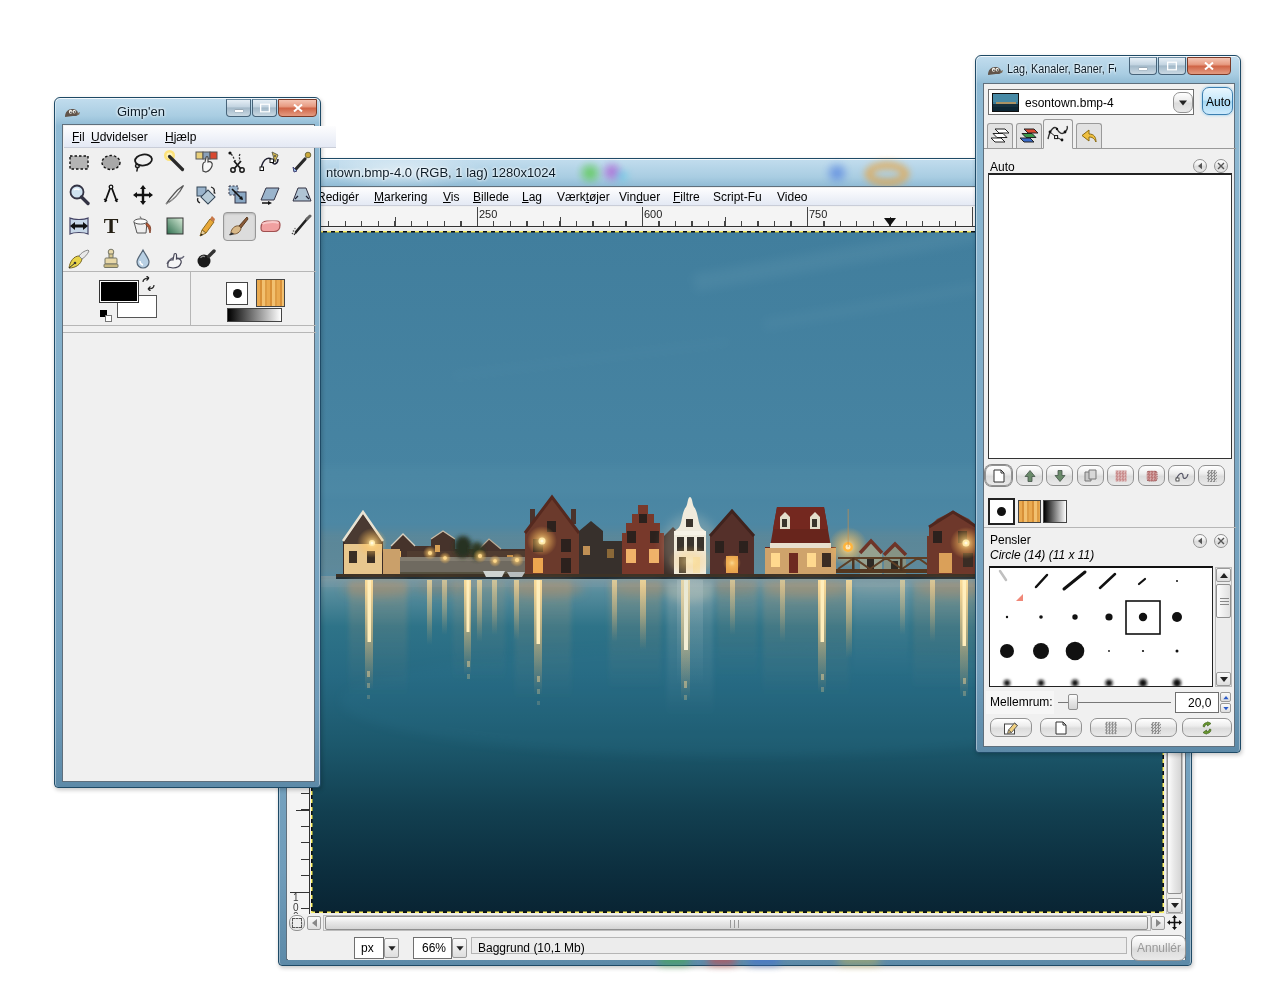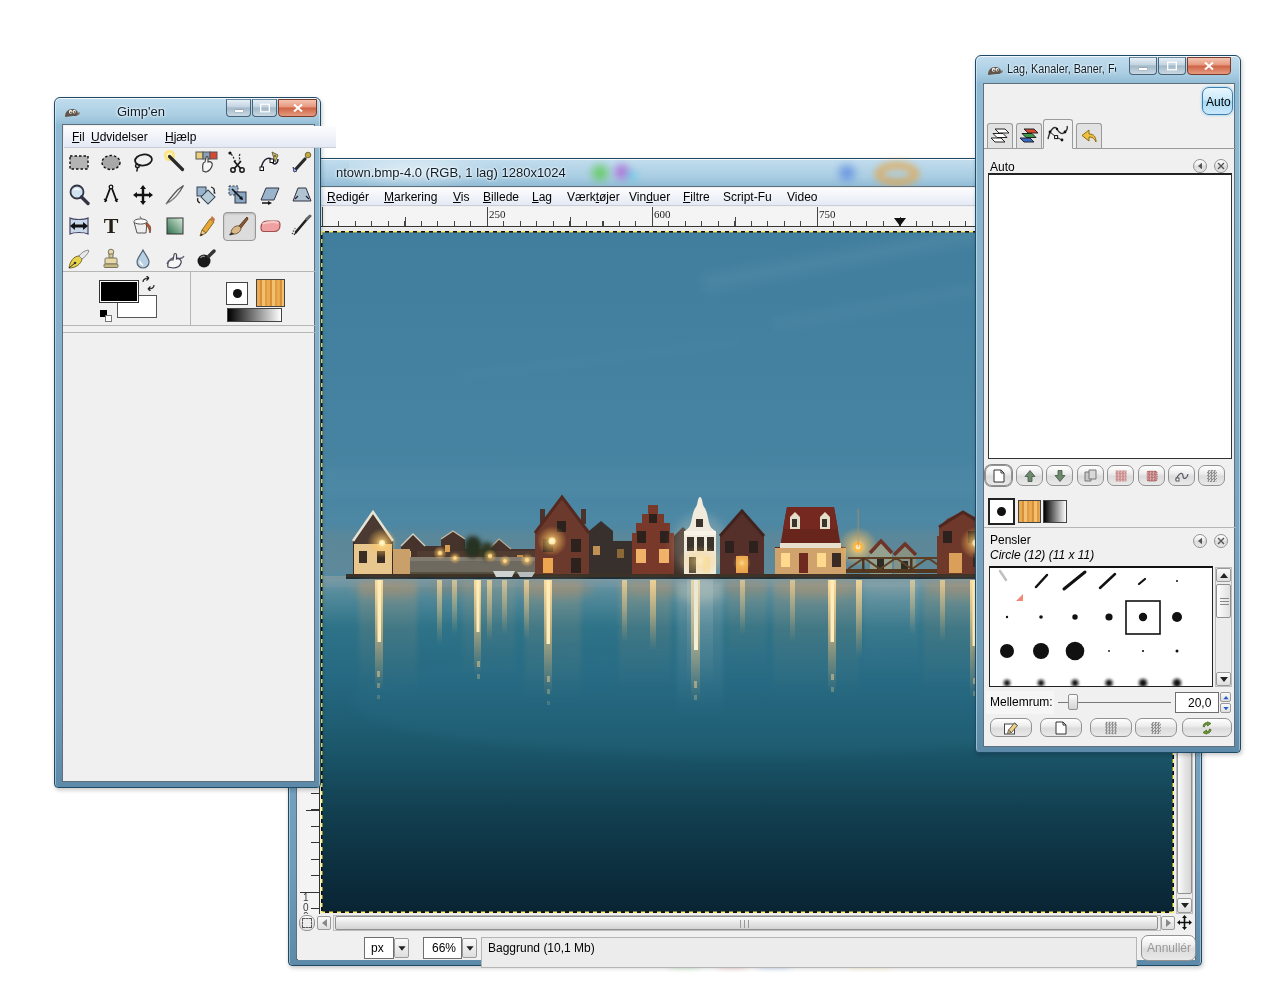--- a/index.html
+++ b/index.html
@@ -32,21 +32,21 @@
 .tri-r{width:0;height:0;border-top:4px solid transparent;border-bottom:4px solid transparent;border-left:5px solid #555;}
 .sbtrack{position:absolute;background:#ececec;border:1px solid #bdbdbd;}
 .sbthumb{position:absolute;background:linear-gradient(90deg,#fdfdfd,#e8e8e8 45%,#d4d4d4);border:1px solid #8f8f8f;border-radius:2px;}
 .sbthumbh{position:absolute;background:linear-gradient(#fdfdfd,#e8e8e8 45%,#d4d4d4);border:1px solid #8f8f8f;border-radius:2px;}
 .sbbtn{position:absolute;background:linear-gradient(#fafafa,#dedede);border:1px solid #9a9a9a;border-radius:2px;display:flex;align-items:center;justify-content:center;}
 u{text-decoration:underline;text-underline-offset:1px;}
 </style></head>
 <body>
 <div id="page">
 
-<div class="vwin" id="mainwin" style="left:288px;top:158px;width:914px;height:808px;">
+<div class="vwin" id="mainwin" style="left:278px;top:158px;width:914px;height:808px;">
 
   <div class="w" style="left:296px;top:3px;width:30px;height:22px;background:radial-gradient(circle,#5ecb56,#5ecb5600 70%);filter:blur(2.5px);opacity:.95;"></div>
   <div class="w" style="left:320px;top:2px;width:26px;height:22px;background:radial-gradient(circle,#b069d8,#b069d800 70%);filter:blur(2.5px);opacity:.95;"></div>
   <div class="w" style="left:332px;top:10px;width:22px;height:14px;background:radial-gradient(circle,#4fc8e8,#4fc8e800 70%);filter:blur(3px);opacity:.6;"></div>
   <div class="w" style="left:544px;top:3px;width:28px;height:22px;background:radial-gradient(circle,#4f7fe0,#4f7fe000 70%);filter:blur(3px);opacity:.85;"></div>
   <div class="w" style="left:586px;top:3px;width:44px;height:24px;border:7px solid #e8a33f;border-radius:50%;filter:blur(3.5px);opacity:.8;"></div>
   <div class="w" style="left:60px;top:1px;width:200px;height:26px;background:radial-gradient(ellipse 60% 100% at 30% 40%,rgba(255,255,255,.55),rgba(255,255,255,0) 70%);"></div>
   <div class="vtitle">
         <span class="ttext" style="left:47px;">ntown.bmp-4.0 (RGB, 1 lag) 1280x1024</span>
       </div>
@@ -64,21 +64,21 @@
       <span class="mi" style="left:155px;top:2px;"><u>V</u>is</span>
       <span class="mi" style="left:185px;top:2px;"><u>B</u>illede</span>
       <span class="mi" style="left:234px;top:2px;"><u>L</u>ag</span>
       <span class="mi" style="left:269px;top:2px;">Værk<u>t</u>øjer</span>
       <span class="mi" style="left:331px;top:2px;">Vin<u>d</u>uer</span>
       <span class="mi" style="left:385px;top:2px;"><u>F</u>iltre</span>
       <span class="mi" style="left:425px;top:2px;">Script-Fu</span>
       <span class="mi" style="left:489px;top:2px;">Video</span>
     </div>
 
-    <div class="w" id="hruler" style="left:23px;top:20px;width:855px;height:20px;background:#f4f4f4;border-bottom:1px solid #333;overflow:hidden;font-family:Liberation Serif, serif;">
+    <div class="w" id="hruler" style="left:23px;top:20px;width:855px;height:20px;background:#f4f4f4;border-bottom:1px solid #333;overflow:hidden;">
       <div class="w" style="left:2px;bottom:0;width:853px;height:5px;background:repeating-linear-gradient(90deg,#444 0 1px,transparent 1px 16.5px);"></div>
       <div class="w" style="left:2px;bottom:0;width:853px;height:9px;background:repeating-linear-gradient(90deg,#444 0 1px,transparent 1px 82.5px);"></div>
       <div class="w" style="left:2px;bottom:0;width:853px;height:19px;background:repeating-linear-gradient(90deg,#444 0 1px,transparent 1px 165px);"></div>
       <span class="w" style="left:169px;top:1px;font-size:11px;color:#222;">250</span>
       <span class="w" style="left:334px;top:1px;font-size:11px;color:#222;">600</span>
       <span class="w" style="left:499px;top:1px;font-size:11px;color:#222;">750</span>
       <div class="w" style="left:574px;bottom:0;width:0;height:0;border-left:6px solid transparent;border-right:6px solid transparent;border-top:8px solid #111;"></div>
     </div>
     <div class="w" id="vruler" style="left:3px;top:40px;width:20px;height:687px;background:#f4f4f4;border-right:1px solid #333;overflow:hidden;">
       <div class="w" style="top:5px;right:0;height:678px;width:8px;background:repeating-linear-gradient(180deg,#333 0 1px,transparent 1px 16.5px);"></div>
@@ -406,21 +406,21 @@
           </div>
       <div class="sbbtn" style="left:96px;top:6px;width:15px;height:20px;">
             <div class="tri-d" style="transform:scale(.9);"></div>
           </div>
       <div class="entry" style="left:125px;top:5px;width:39px;height:22px;">
             <span class="lbl" style="right:5px;top:3px;">66%</span>
           </div>
       <div class="sbbtn" style="left:164px;top:6px;width:15px;height:20px;">
             <div class="tri-d" style="transform:scale(.9);"></div>
           </div>
-      <div class="w" style="left:183px;top:5px;width:656px;height:31px;background:#ececec;border:1px solid #b5b5b5;">
+      <div class="w" style="left:183px;top:5px;width:656px;height:17px;background:#ececec;border:1px solid #b5b5b5;">
         <span class="lbl" style="left:6px;top:3px;">Baggrund (10,1 Mb)</span>
       </div>
       <div class="gbtn" style="left:843px;top:3px;width:55px;height:26px;">
             <span class="lbl" style="left:5px;top:5px;color:#9a9a9a;">Annullér</span>
           </div>
     </div>
   </div>
 </div>
 
 <div class="vwin" id="toolbox" style="left:54px;top:97px;width:267px;height:691px;">
@@ -656,20 +656,29 @@
           </svg>
         </div>
     <div class="wbtn wclose" style="width:44px;">
           <svg class="glyph" width="10" height="9">
             <path d="M1 1 L9 8 M9 1 L1 8" stroke="#fff" stroke-width="2"></path>
           </svg>
         </div>
   </div>
   <div class="client" style="left:7px;top:27px;width:252px;height:664px;">
 
+    <div class="entry" style="left:4px;top:5px;width:206px;height:26px;">
+      <div class="w" style="left:3px;top:3px;width:27px;height:19px;background:linear-gradient(#478aa6 0 8px,#3a7a96 8px 10px,#16303e 10px 13px,#0d2634 13px);border:1px solid #111;">
+        <div class="w" style="left:3px;top:8px;width:20px;height:2px;background:#c89858;opacity:.8;"></div>
+      </div>
+      <span class="lbl" style="left:36px;top:6px;">esontown.bmp-4</span>
+      <div class="gbtn" style="left:184px;top:2px;width:20px;height:21px;">
+            <div class="glyph tri-d"></div>
+          </div>
+    </div>
     <div class="gbtn" style="left:218px;top:3px;width:31px;height:28px;border:1px solid #3c7fb1;background:linear-gradient(#eaf7fe,#c9e9fb 45%,#a6d9f4 52%,#cdeafc);box-shadow:0 0 3px #7ec3ea;">
       <span class="lbl" style="left:3px;top:7px;font-size:12px;">Auto</span>
     </div>
 
     <div class="w" style="left:0;top:64px;width:252px;height:1px;background:#9a9a9a;"></div>
     <div class="w" style="left:3px;top:39px;width:26px;height:25px;background:#e2e2e2;border:1px solid #9a9a9a;border-bottom:none;border-radius:3px 3px 0 0;">
       <svg class="glyph" width="20" height="18" viewBox="0 0 20 18">
             <g stroke="#222" fill="#fff">
               <polygon points="5,2 15,2 19,6 9,6"></polygon>
               <polygon points="3,6.5 13,6.5 17,10.5 7,10.5"></polygon>
@@ -761,21 +770,21 @@
 
     <span class="lbl" style="left:6px;top:449px;">Pensler</span>
     <div class="gbtn" style="left:209px;top:450px;width:14px;height:14px;">
           <div class="glyph tri-l" style="transform:translate(-50%,-50%) scale(.8);"></div>
         </div>
     <div class="gbtn" style="left:230px;top:450px;width:14px;height:14px;">
           <svg class="glyph" width="8" height="8">
             <path d="M1 1 L7 7 M7 1 L1 7" stroke="#555" stroke-width="1.4"></path>
           </svg>
         </div>
-    <span class="lbl" style="left:6px;top:464px;font-style:italic;">Circle (12) (11 x 11)</span>
+    <span class="lbl" style="left:6px;top:464px;font-style:italic;">Circle (14) (11 x 11)</span>
 
     <div class="w" style="left:5px;top:482px;width:224px;height:121px;background:#fff;border:1px solid #222;border-top:2px solid #111;">
       <svg width="222" height="118" viewBox="0 0 222 118" style="position:absolute;left:0;top:0;">
         <path d="M10 3 L16 12" stroke="#c0c0c0" stroke-width="2.5" stroke-linecap="round"></path>
         <path d="M46 19 L57 7" stroke="#111" stroke-width="2.5" stroke-linecap="round"></path>
         <path d="M74 21 L95 4" stroke="#111" stroke-width="3" stroke-linecap="round"></path>
         <path d="M110 20 L125 6" stroke="#111" stroke-width="2.5" stroke-linecap="round"></path>
         <path d="M149 16 L155 11" stroke="#111" stroke-width="2.2" stroke-linecap="round"></path>
         <circle cx="187" cy="13" r="1" fill="#111"></circle>
         <polygon points="26,33 33,33 33,26" fill="#f08878"></polygon>

